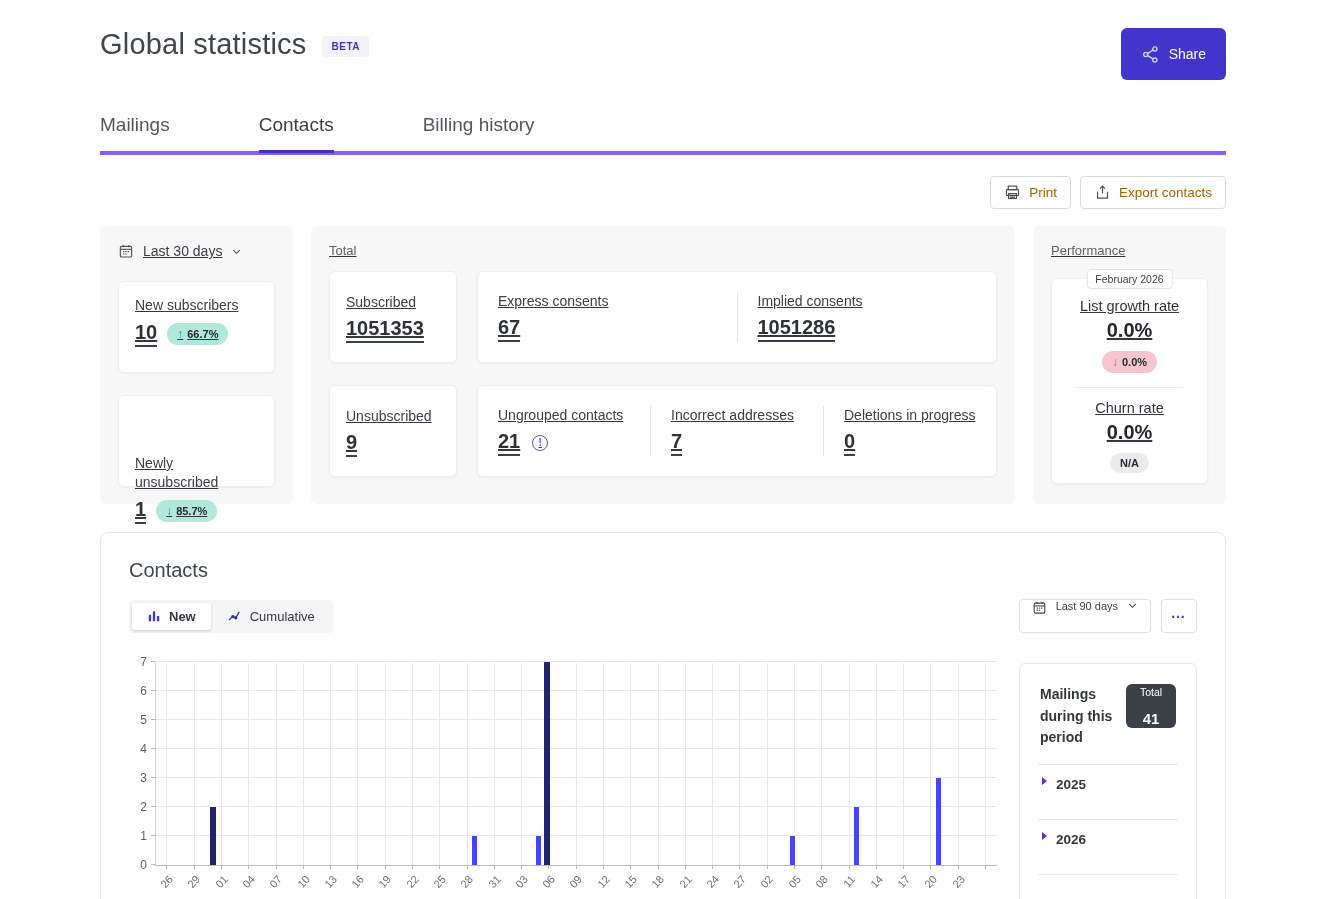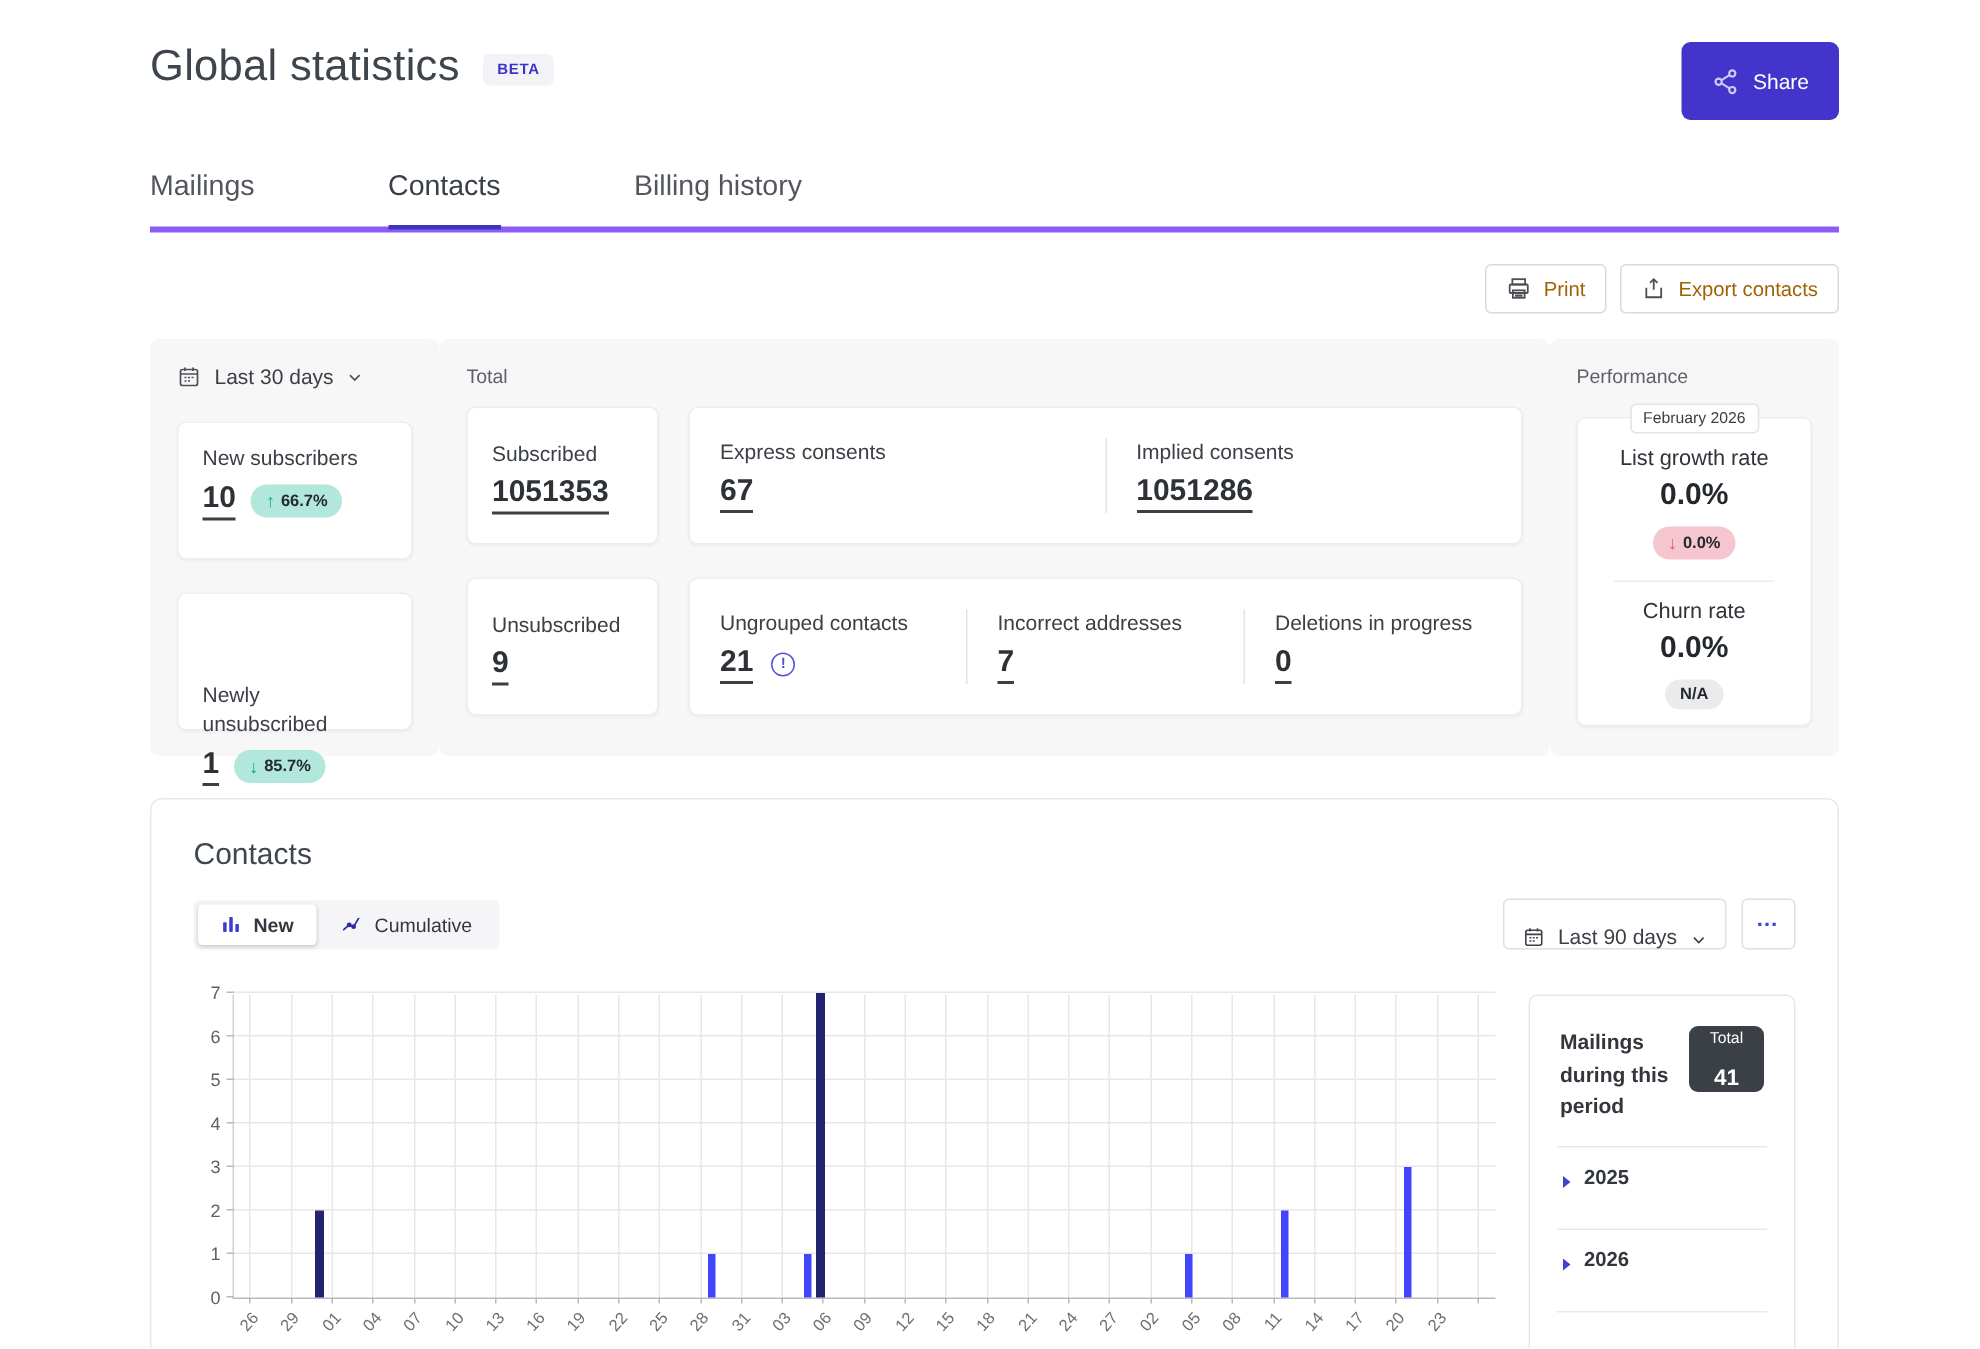--- a/index.html
+++ b/index.html
@@ -22,21 +22,21 @@
   .tab.active { color:#383f46; }
   .tab.active:after { content:""; position:absolute; left:0; right:0; bottom:-2px; height:3px; background:#3c35c0; }
 
   
   .actions-row { display:flex; justify-content:flex-end; gap:9px; margin-top:21px; }
   .ghost-btn { display:flex; align-items:center; gap:8px; background:#fff; border:1px solid #d9dadd;
     border-radius:4px; height:33px; padding:0 13px; font-size:13.5px; color:#a16207; cursor:pointer; font-family:inherit; }
   .ghost-btn svg { color:#4b5056; }
 
   
-  .panels-row { display:flex; margin-top:17px; }
+  .panels-row { display:flex; gap:18px; margin-top:17px;text-decoration:underline; }
   .panel { background:#f7f7f8; border-radius:6px; padding:17px 18px; }
   .panel-label { font-size:13px; color:#5d6268; }
   .panel-period { width:193px; }
   .panel-total { flex:1; }
   .panel-perf { width:193px; }
 
   .dropdown-trigger { display:flex; align-items:center; gap:9px; font-size:14px; color:#3b4046; cursor:pointer; }
   .dropdown-trigger svg { color:#4b5056; }
 
   .mini-card { background:#fff; border:1px solid #eeeef1; border-radius:6px;
@@ -73,22 +73,22 @@
 
   
   .contacts-card { margin-top:28px; border:1px solid #e9e9ec; border-radius:8px; padding:26px 28px; height:500px; background:#fff; }
   .section-title { font-size:20px; font-weight:400; color:#3f464d; }
   .chart-controls { display:flex; align-items:center; margin-top:17px; }
   .toggle-group { display:flex; background:#f5f5f7; border-radius:4px; padding:3px; }
   .toggle-btn { display:flex; align-items:center; gap:8px; padding:6px 15px; font-size:13px; color:#34383e;
     border-radius:3px; cursor:pointer; }
   .toggle-btn.active { background:#fff; font-weight:700; box-shadow:0 1px 3px rgba(0,0,0,.18); }
   .controls-right { margin-left:auto; display:flex; gap:10px; }
-  .range-dropdown { display:flex; align-items:flex-end; gap:9px; border:1px solid #dfe0e3; border-radius:4px;
-    height:34px; padding:0 12px; font-size:14px; color:#3b4046; cursor:pointer; background:#fff; }
+  .range-dropdown { display:flex; align-items:flex-start; gap:9px; border:1px solid #dfe0e3; border-radius:4px;
+    height:34px; padding:0 12px; font-size:11px; color:#3b4046; cursor:pointer; background:#fff; }
   .more-btn { width:36px; height:34px; border:1px solid #dfe0e3; border-radius:4px; background:#fff;
     display:flex; align-items:center; justify-content:center; cursor:pointer; }
   .more-btn .dots { color:#4541d2; font-size:15px; font-weight:700; letter-spacing:2px; line-height:0; margin-top:-6px; }
 
   .chart-row { display:flex; margin-top:30px; }
   .chart-wrap { flex:1; position:relative; padding-left:26px; height:250px; }
   .plot { position:relative; height:203px; border-left:1px solid #d2d3d6; border-bottom:1px solid #b9babd; }
   .hgrid { position:absolute; left:0; right:0; height:1px; background:#e7e8ea; }
   .vgrid { position:absolute; top:0; bottom:0; width:1px; background:#e7e8ea; }
   .ylab { position:absolute; right:100%; margin-right:9px; font-size:12px; color:#5d6166; transform:translateY(50%); }
@@ -101,21 +101,21 @@
 
   .mailings-card { width:178px; margin-left:22px; border:1px solid #e8e8eb; border-radius:6px;
     padding:20px 20px 0; height:254px; }
   .mailings-head { display:flex; gap:12px; }
   .mailings-title { font-size:14px; font-weight:700; color:#33373c; line-height:1.55; width:92px; }
   .total-badge { background:#3b4046; color:#fff; border-radius:6px; min-width:50px; height:44px;
     display:flex; flex-direction:column; align-items:center; justify-content:center; padding:4px 8px; }
   .total-badge .tb-label { font-size:10.5px; }
   .total-badge .tb-value { font-size:15px; font-weight:700; margin-top:12px; }
   .mailings-divider { height:1px; background:#e9e9ec; margin:15px -2px 0; }
-  .year-row { display:flex; align-items:flex-end; gap:9px; padding:12px 2px; cursor:pointer; }
+  .year-row { display:flex; align-items:flex-start; gap:9px; padding:12px 2px; cursor:pointer; }
   .tri-icon { width:0; height:0; border-left:5px solid #4340cf; border-top:4.5px solid transparent; border-bottom:4.5px solid transparent; }
   .year-label { font-size:13.5px; font-weight:700; color:#33373c; }
 </style>
 </head>
 <body>
 
 <div class="page">
 
   <div class="header-row">
     <h1 class="page-title">Global statistics</h1>

